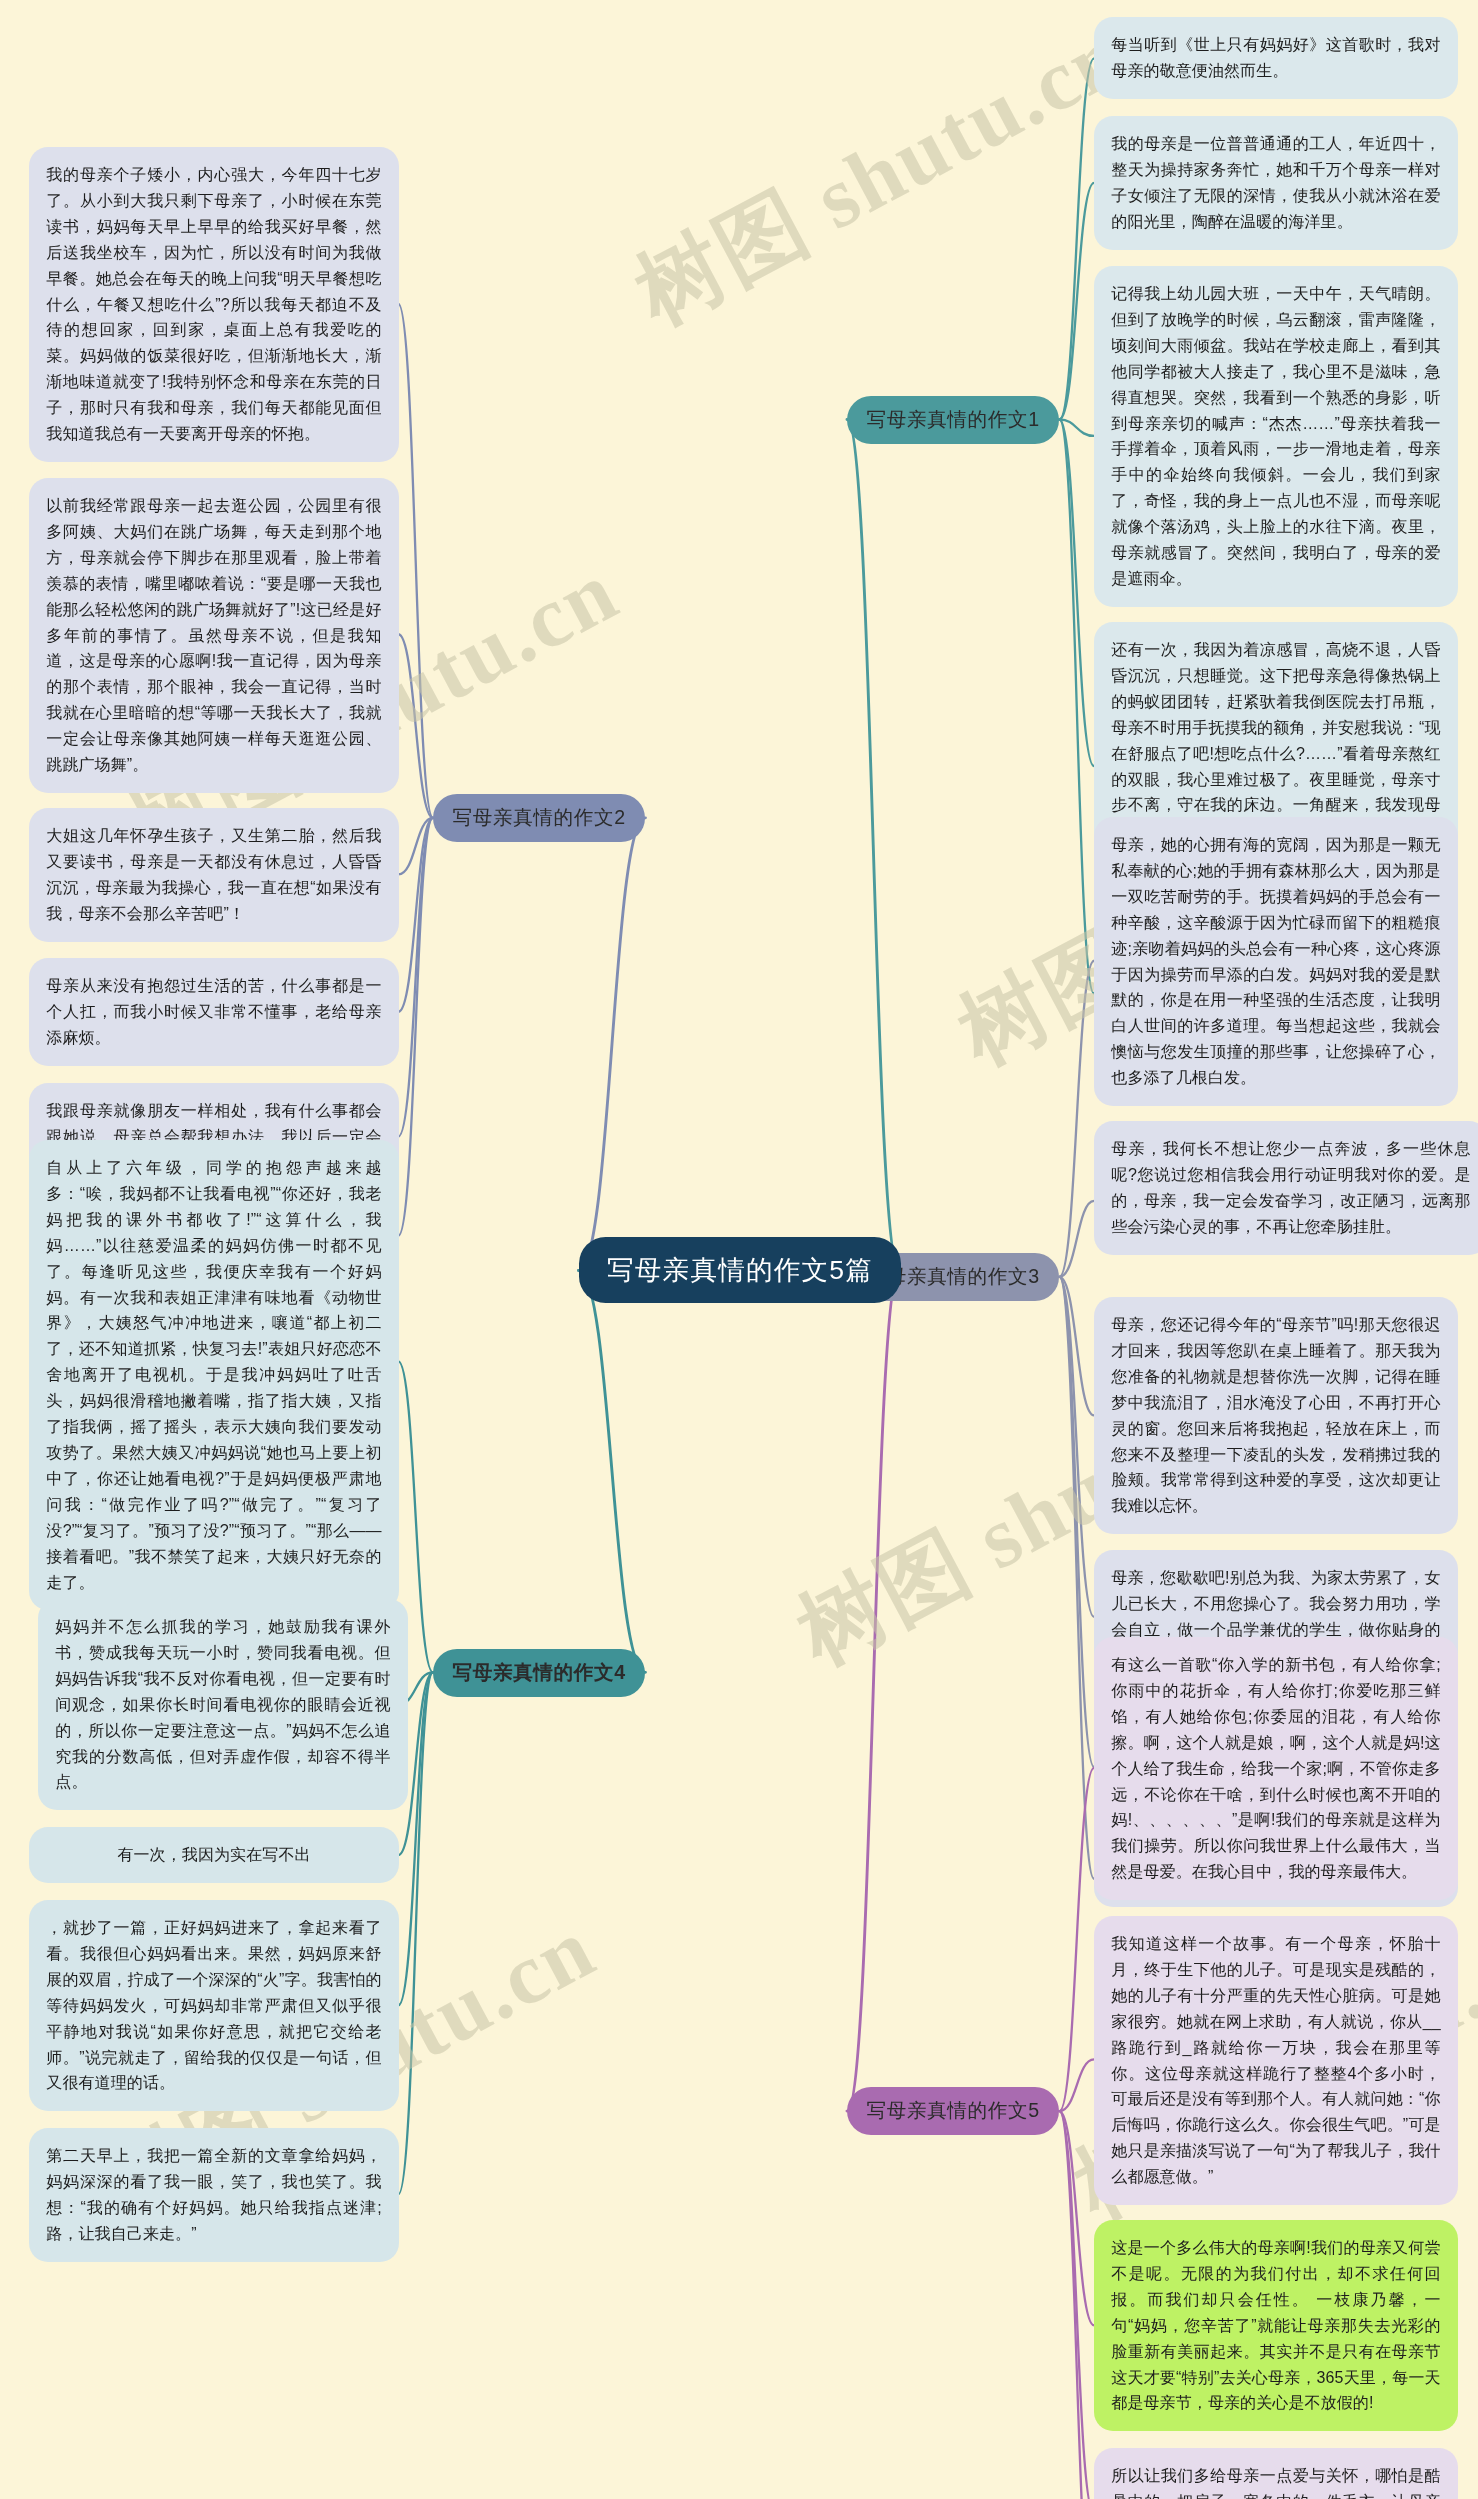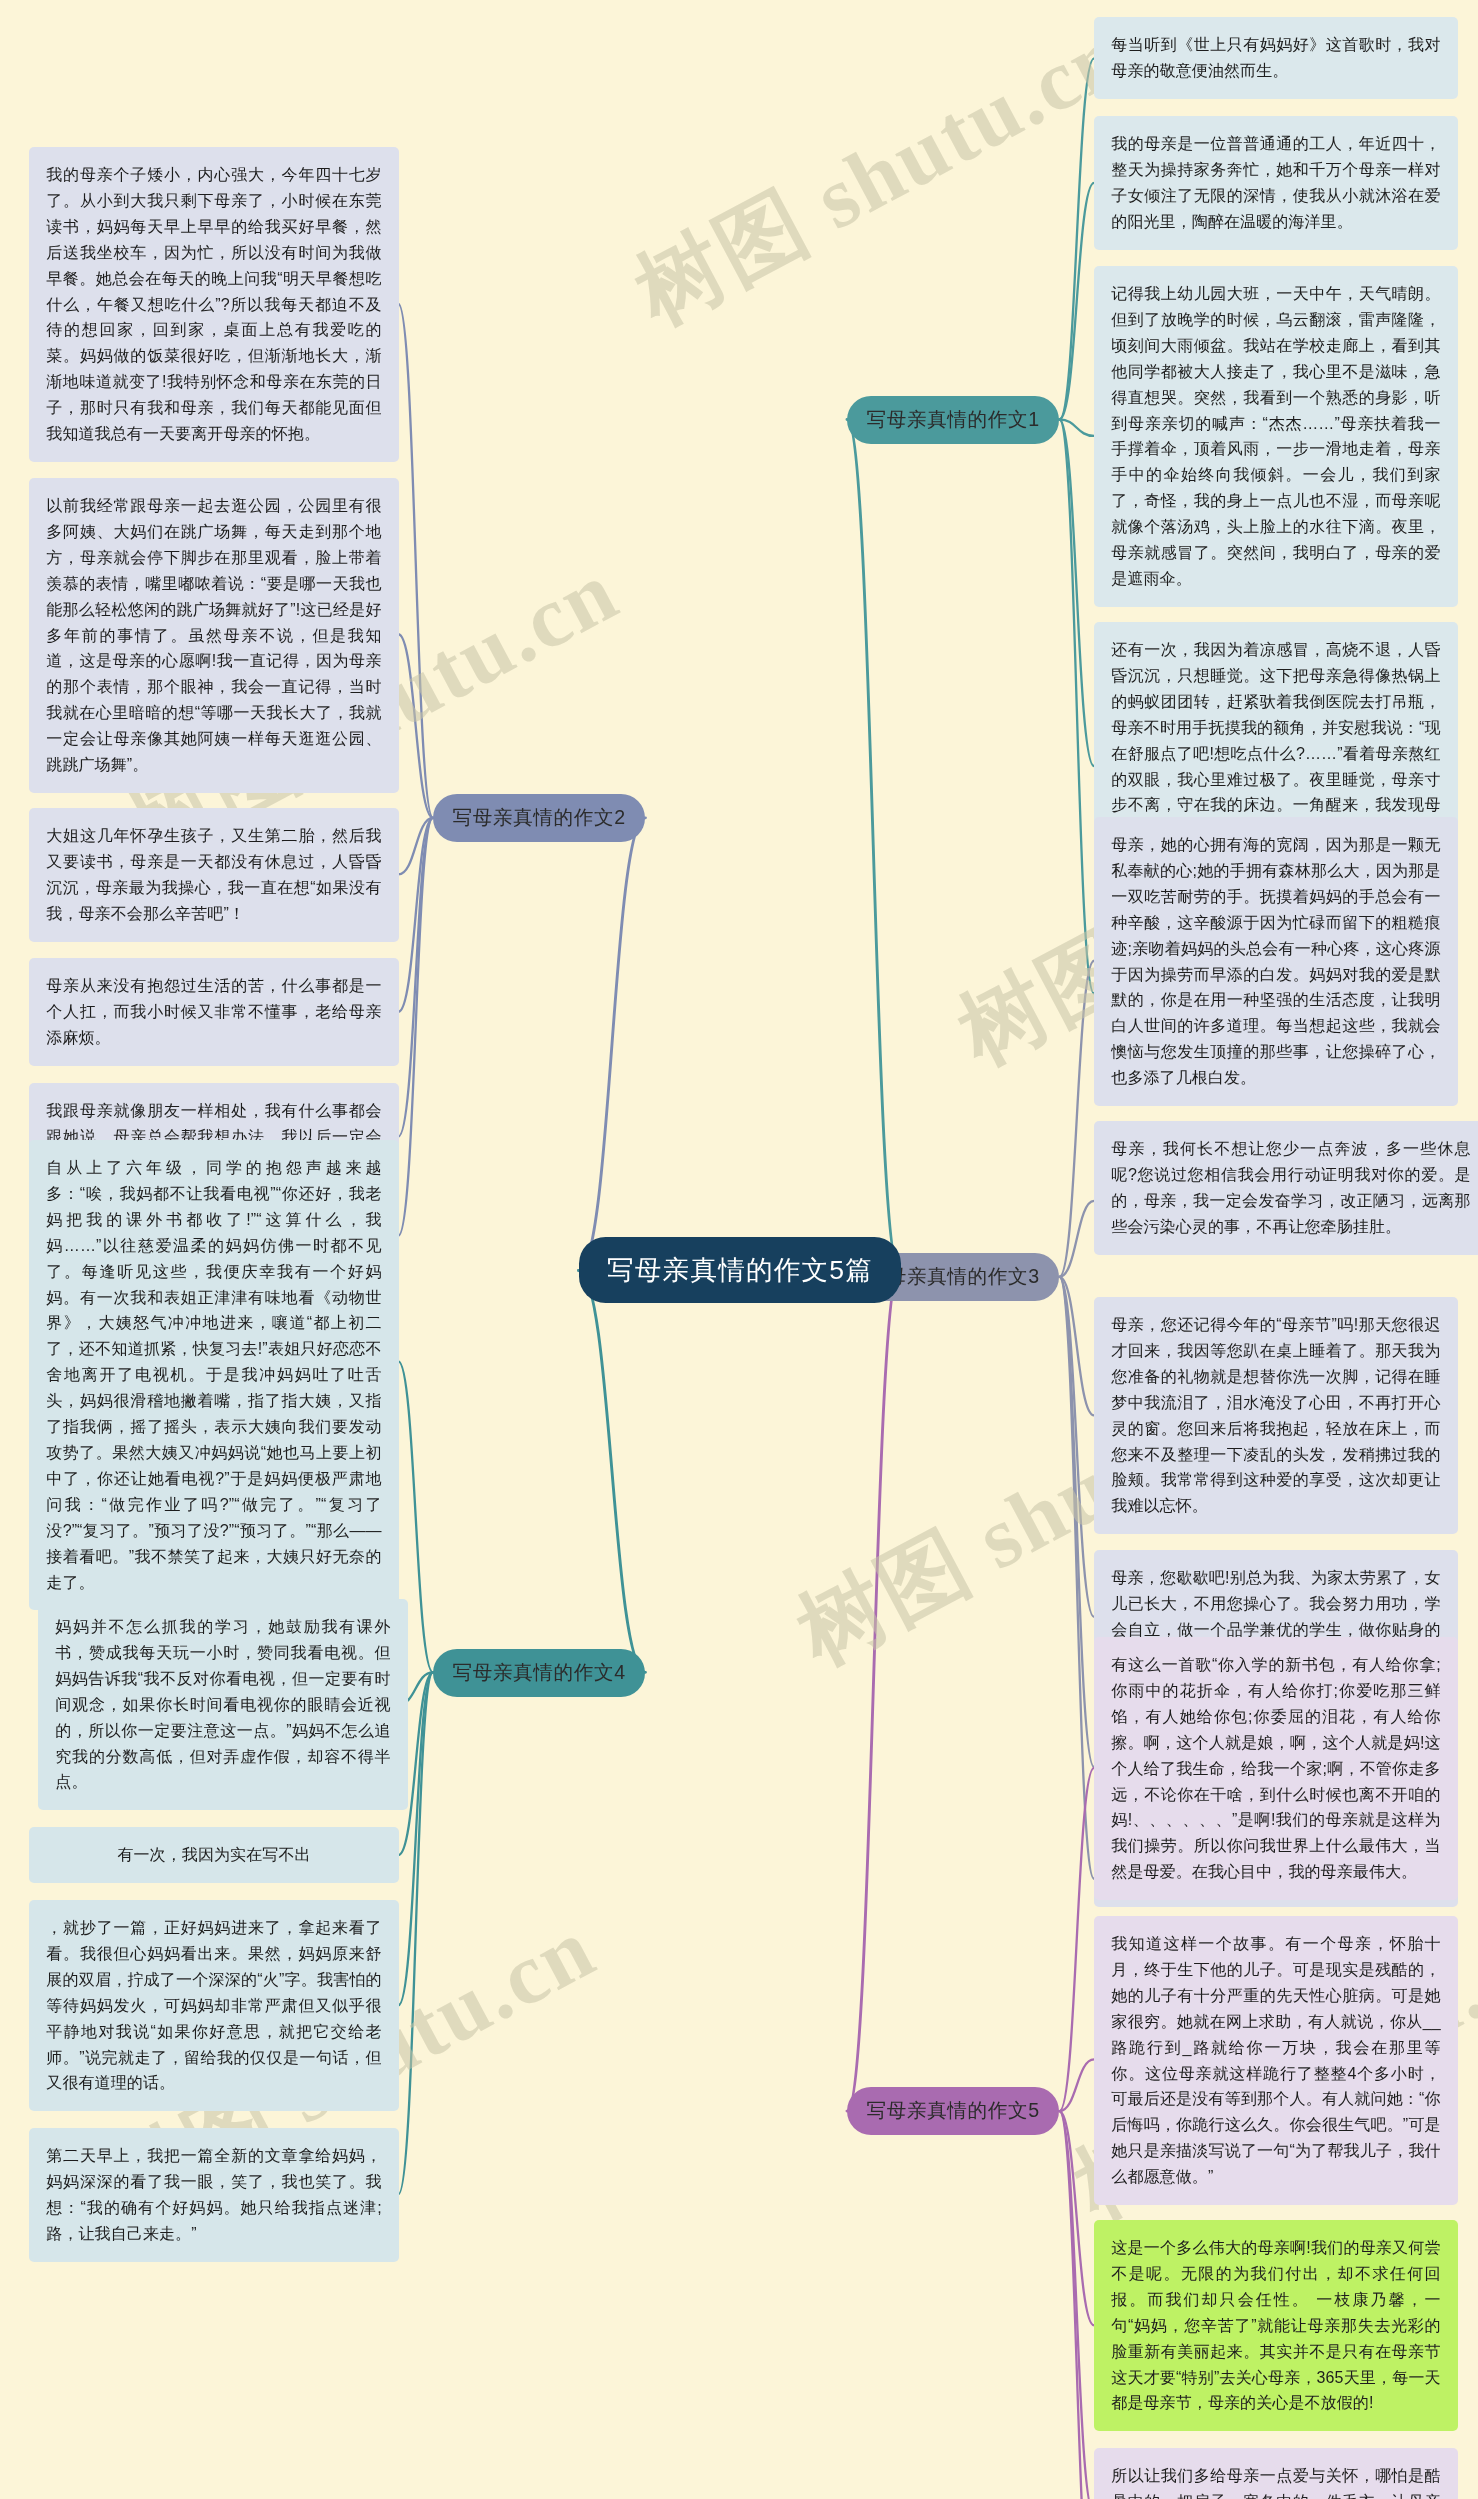--- a/index.html
+++ b/index.html
@@ -37,21 +37,21 @@
     color:#ffffff;
     font-size:26.6px;
     border-radius:26.6px;
     background:#17405e;
     letter-spacing:1.2px;
   }
   
   .leaf{
     position:absolute;
     box-sizing:border-box;
-    border-radius:5px;
+    border-radius:19px;
     padding:15px 17.3px;
     font-size:16px;
     line-height:1.62;
     color:#1d1d1d;
     text-align:justify;
     letter-spacing:0.1px;
     word-break:break-all;
   }
   .leaf.center{text-align:center;}
 </style>
@@ -121,17 +121,17 @@
     <div class="leaf" style="background: rgb(214, 230, 234); left: 29px; top: 1900px; width: 370px;">，就抄了一篇，正好妈妈进来了，拿起来看了看。我很但心妈妈看出来。果然，妈妈原来舒展的双眉，拧成了一个深深的“火”字。我害怕的等待妈妈发火，可妈妈却非常严肃但又似乎很平静地对我说“如果你好意思，就把它交给老师。”说完就走了，留给我的仅仅是一句话，但又很有道理的话。</div>
     <div class="leaf center" style="background: rgb(214, 230, 234); left: 29px; top: 1827px; width: 370px;">有一次，我因为实在写不出</div>
     <div class="leaf" style="background: rgb(214, 230, 234); left: 29px; top: 2128px; width: 370px;">第二天早上，我把一篇全新的文章拿给妈妈，妈妈深深的看了我一眼，笑了，我也笑了。我想：“我的确有个好妈妈。她只给我指点迷津;路，让我自己来走。”</div>
     <div class="leaf" style="background: rgb(230, 220, 236); left: 1094px; top: 1637px; width: 364px;">有这么一首歌“你入学的新书包，有人给你拿;你雨中的花折伞，有人给你打;你爱吃那三鲜馅，有人她给你包;你委屈的泪花，有人给你擦。啊，这个人就是娘，啊，这个人就是妈!这个人给了我生命，给我一个家;啊，不管你走多远，不论你在干啥，到什么时候也离不开咱的妈!、、、、、、”是啊!我们的母亲就是这样为我们操劳。所以你问我世界上什么最伟大，当然是母爱。在我心目中，我的母亲最伟大。</div>
     <div class="leaf" style="background: rgb(230, 220, 236); left: 1094px; top: 1916px; width: 364px;">我知道这样一个故事。有一个母亲，怀胎十月，终于生下他的儿子。可是现实是残酷的，她的儿子有十分严重的先天性心脏病。可是她家很穷。她就在网上求助，有人就说，你从__路跪行到_路就给你一万块，我会在那里等你。这位母亲就这样跪行了整整4个多小时，可最后还是没有等到那个人。有人就问她：“你后悔吗，你跪行这么久。你会很生气吧。”可是她只是亲描淡写说了一句“为了帮我儿子，我什么都愿意做。”</div>
     <div class="leaf" style="background: #bef264; left: 1094px; top: 2220px; width: 364px;">这是一个多么伟大的母亲啊!我们的母亲又何尝不是呢。无限的为我们付出，却不求任何回报。而我们却只会任性。 一枝康乃馨，一句“妈妈，您辛苦了”就能让母亲那失去光彩的脸重新有美丽起来。其实并不是只有在母亲节这天才要“特别”去关心母亲，365天里，每一天都是母亲节，母亲的关心是不放假的!</div>
     <div class="leaf" style="background: rgb(230, 220, 236); left: 1094px; top: 2448px; width: 364px;">所以让我们多给母亲一点爱与关怀，哪怕是酷暑中的一把扇子，寒冬中的一件毛衣，让母亲时刻感受儿女的关心!虽然，我们只能最这些，但哪怕是一点也好。</div>
     <div class="node" style="background: rgb(75, 154, 156); padding: 10.4px 19.6px; left: 847px; top: 396px;">写母亲真情的作文1</div>
     <div class="node" style="background: rgb(127, 140, 178); padding: 10.4px 19.6px; left: 433px; top: 794px;">写母亲真情的作文2</div>
     <div class="node" style="background: rgb(141, 147, 173); padding: 10.4px 19.6px; left: 847px; top: 1253px;">写母亲真情的作文3</div>
-    <div class="node" style="background: rgb(63, 146, 150); padding: 10.4px 19.6px; left: 433px; top: 1649px;">写母亲真情的作文4</div>
+    <div class="node" style="background: rgb(63, 146, 150); padding: 10.4px 19.6px; left: 433px; top: 1649px; font-weight: bold;">写母亲真情的作文4</div>
     <div class="node" style="background: rgb(169, 107, 176); padding: 10.4px 19.6px; left: 847px; top: 2087px;">写母亲真情的作文5</div>
     <div class="node root" style="background: rgb(23, 64, 94); padding: 15px 28px; left: 579px; top: 1237px;">写母亲真情的作文5篇</div>
   </div>
 
 
 </body></html>

